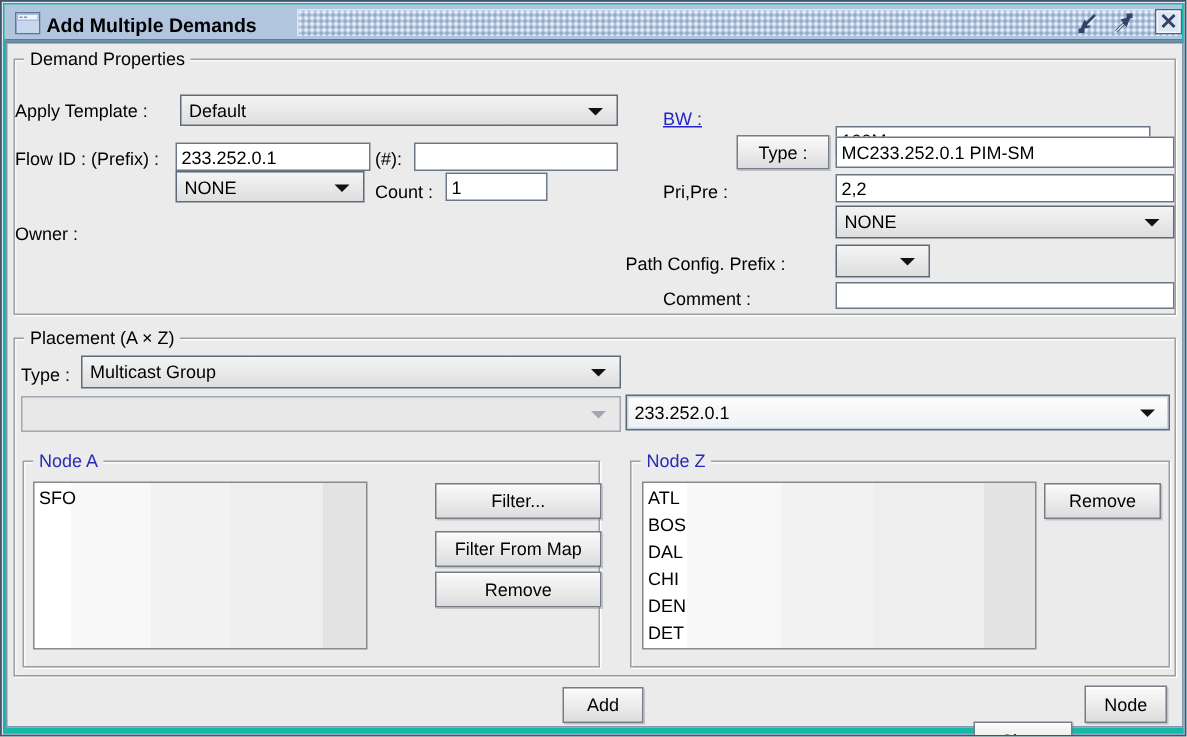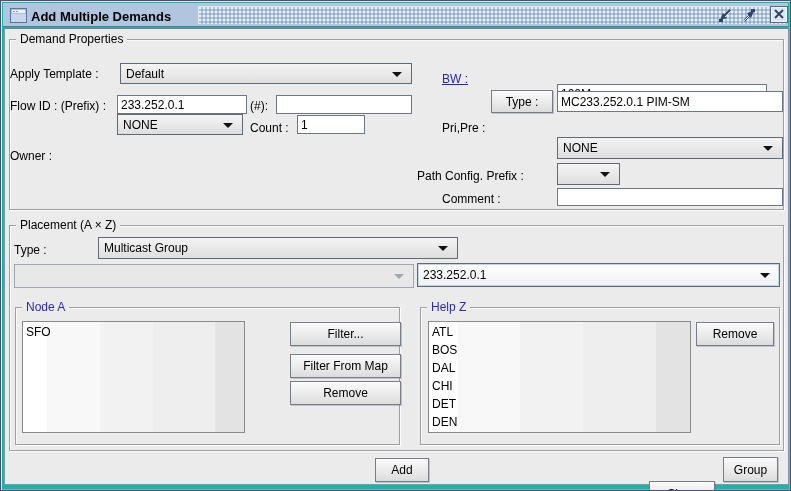--- a/index.html
+++ b/index.html
@@ -146,41 +146,42 @@
 
     <span class="lbl link-label" style="left:432px;top:32px;width:100px;">BW :</span>
     <input class="tf" style="left: 547px; top: 44px; width: 210px; height: 20px;" value="100M">
 
     <div class="btn" style="left:481px;top:50px;width:62px;height:23px;">
       <span>Type :</span>
     </div>
     <input class="tf" style="left: 547px; top: 51px; width: 226px; height: 21px;" value="MC233.252.0.1 PIM-SM">
 
     <span class="lbl" style="left:432px;top:81px;width:111px;">Pri,Pre :</span>
+    <input class="tf" style="left: 547px; top: 76px; width: 226px; height: 19px;" value="2,2">
 
     <div class="combo" style="left:547px;top:97px;width:226px;height:22px;">
       <span>NONE</span>
       <span class="combo-arrow"></span>
     </div>
 
     <span class="lbl" style="left:407px;top:129px;width:136px;">Path Config. Prefix :</span>
     <div class="combo" style="left:547px;top:123px;width:63px;height:22px;">
       <span></span>
       <span class="combo-arrow"></span>
     </div>
 
     <span class="lbl" style="left:432px;top:152px;width:111px;">Comment :</span>
     <input class="tf" style="left: 547px; top: 148px; width: 226px; height: 18px;" value="">
   </div>
 
   <div class="group" style="left:8px;top:224px;width:775px;height:226px;">
     <span class="group-title">Placement (A × Z)</span>
 
     <span class="lbl lbl-left" style="left:4px;top:17px;width:40px;">Type :</span>
-    <div class="combo" style="left:44px;top:11px;width:360px;height:22px;margin-left:44px;">
+    <div class="combo" style="left:44px;top:11px;width:360px;height:22px;">
       <span>Multicast Group</span>
       <span class="combo-arrow"></span>
     </div>
 
     <div class="combo disabled" style="left:4px;top:38px;width:400px;height:24px;">
       <span></span>
       <span class="combo-arrow"></span>
     </div>
     <div class="combo editable" style="left:407px;top:37px;width:363px;height:24px;">
       <span>233.252.0.1</span>
@@ -197,38 +198,38 @@
       </div>
       <div class="btn" style="left:274px;top:46px;width:111px;height:24px;">
         <span>Filter From Map</span>
       </div>
       <div class="btn" style="left:274px;top:73px;width:111px;height:24px;">
         <span>Remove</span>
       </div>
     </div>
 
     <div class="group" style="left:410px;top:81px;width:360px;height:138px;">
-      <span class="group-title blue-title">Help Z</span>
+      <span class="group-title blue-title">Node Z</span>
       <div class="list" style="left:7px;top:13px;width:263px;height:112px;">
           <div class="list-item">ATL</div>
           <div class="list-item">BOS</div>
           <div class="list-item">DAL</div>
           <div class="list-item">CHI</div>
+          <div class="list-item">DEN</div>
           <div class="list-item">DET</div>
-          <div class="list-item">DEN</div>
         </div>
       <div class="btn" style="left:275px;top:14px;width:78px;height:24px;">
         <span>Remove</span>
       </div>
     </div>
   </div>
 
   <div class="btn" style="left:374px;top:457px;width:54px;height:24px;">
     <span>Add</span>
   </div>
   <div class="btn" style="left:648px;top:456px;width:66px;height:25px;margin-top:24px;">
     <span>Close</span>
   </div>
   <div class="btn" style="left:722px;top:456px;width:55px;height:25px;">
-    <span>Group</span>
+    <span>Node</span>
   </div>
 
 </div>
 
 </body></html>

